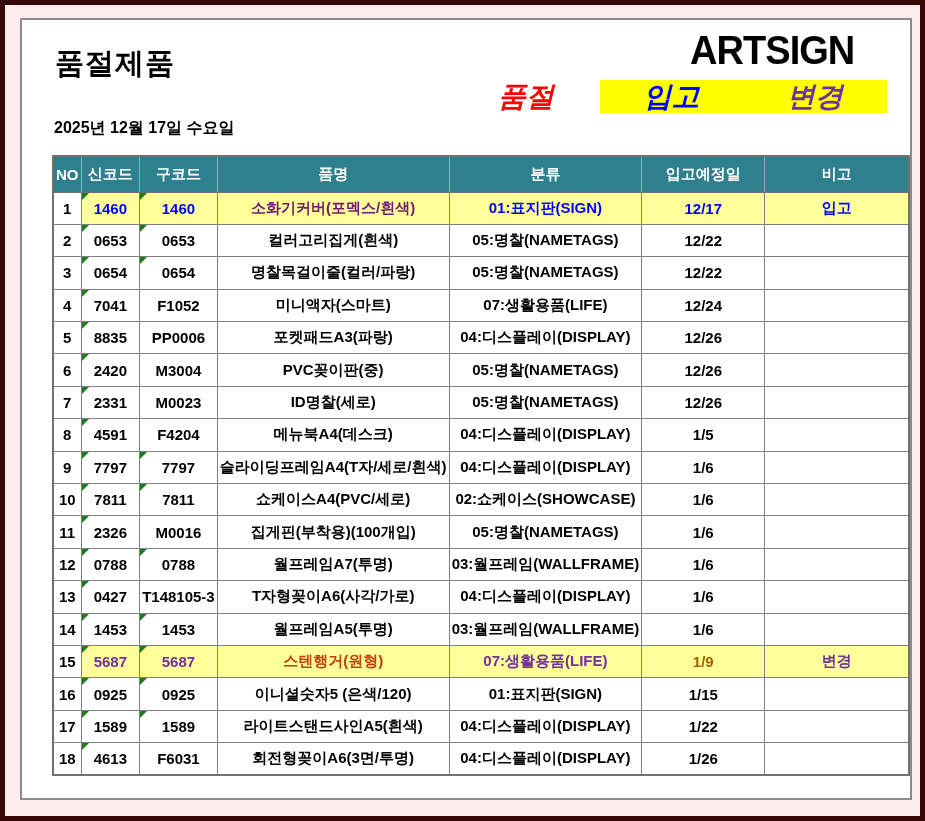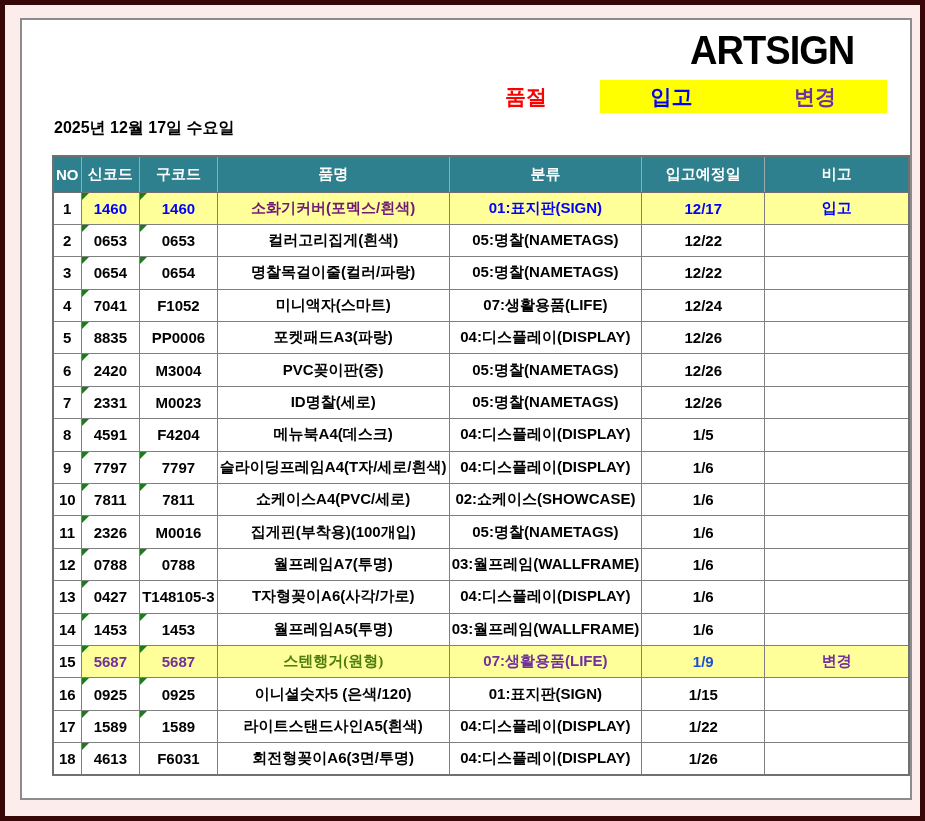--- a/index.html
+++ b/index.html
@@ -13,21 +13,21 @@
     background:#FDECEC;border:5px solid #380808;
   }
   .panel{
     position:absolute;left:15px;top:13px;width:892px;height:782px;
     box-sizing:border-box;background:#ffffff;border:2px solid #8C8C8C;
   }
   .abs{position:absolute;}
   .title{left:33px;top:24px;font-size:29px;letter-spacing:1px;}
   .brand{left:668px;top:8px;font-size:40px;font-weight:800;letter-spacing:-1px;transform:scaleX(0.95);transform-origin:left;}
   .legend{left:430px;top:60px;display:flex;height:33px;}
-  .legend-cell{height:33px;line-height:33px;text-align:center;font-size:21px;}
+  .legend-cell{height:33px;line-height:33px;text-align:center;font-size:28px;font-style:italic;}
   .date-line{left:32px;top:98px;font-size:16px;}
 
   table.sheet{
     position:absolute;left:30px;top:135px;
     border-collapse:collapse;table-layout:fixed;
     border:2px solid #707070;
   }
   table.sheet th, table.sheet td{
     border:1px solid #808080;
     padding:0 2px;overflow:hidden;white-space:nowrap;
@@ -49,20 +49,21 @@
     border-top:7px solid #1E7A1E;border-right:7px solid transparent;
   }
   tr.hl td.hl-cell{background:#FFFF99;}
 </style>
 </head>
 <body>
 
 <div class="frame">
   <div class="panel">
 
+    <div class="abs title">품절제품</div>
     <div class="abs brand">ARTSIGN</div>
 
     <div class="abs legend">
         <div class="legend-cell" style="width: 148px; color: rgb(255, 0, 0); background: transparent;">품절</div>
         <div class="legend-cell" style="width: 143px; color: rgb(0, 0, 255); background: rgb(255, 255, 0);">입고</div>
         <div class="legend-cell" style="width: 144px; color: rgb(112, 48, 160); background: rgb(255, 255, 0);">변경</div>
       </div>
 
     <div class="abs date-line">2025년 12월 17일 수요일</div>
 
@@ -211,23 +212,23 @@
             <td class="cell-code hl-cell"><span class="tri"></span><span>1453</span></td>
             <td class="cell-name hl-cell small-text"><span>월프레임A5(투명)</span></td>
             <td class="cell-category hl-cell small-text"><span>03:월프레임(WALLFRAME)</span></td>
             <td class=" hl-cell"><span>1/6</span></td>
             <td class=" hl-cell"><span></span></td>
           </tr>
           <tr class="hl">
             <td class=""><span>15</span></td>
             <td class="cell-code hl-cell" style="color: rgb(112, 48, 160);"><span class="tri"></span><span>5687</span></td>
             <td class="cell-code hl-cell" style="color: rgb(112, 48, 160);"><span class="tri"></span><span>5687</span></td>
-            <td class="cell-name hl-cell small-text" style="color: #4d7c0f; font-family: Liberation Serif, serif;"><span>스텐행거(원형)</span></td>
+            <td class="cell-name hl-cell small-text" style="color: #c2410c;"><span>스텐행거(원형)</span></td>
             <td class="cell-category hl-cell small-text" style="color: rgb(112, 48, 160);"><span>07:생활용품(LIFE)</span></td>
-            <td class=" hl-cell" style="color: #1d4ed8;"><span>1/9</span></td>
+            <td class=" hl-cell" style="color: #a16207;"><span>1/9</span></td>
             <td class=" hl-cell" style="color: rgb(112, 48, 160);"><span>변경</span></td>
           </tr>
           <tr>
             <td class=""><span>16</span></td>
             <td class="cell-code hl-cell"><span class="tri"></span><span>0925</span></td>
             <td class="cell-code hl-cell"><span class="tri"></span><span>0925</span></td>
             <td class="cell-name hl-cell small-text"><span>이니셜숫자5 (은색/120)</span></td>
             <td class="cell-category hl-cell small-text"><span>01:표지판(SIGN)</span></td>
             <td class=" hl-cell"><span>1/15</span></td>
             <td class=" hl-cell"><span></span></td>

